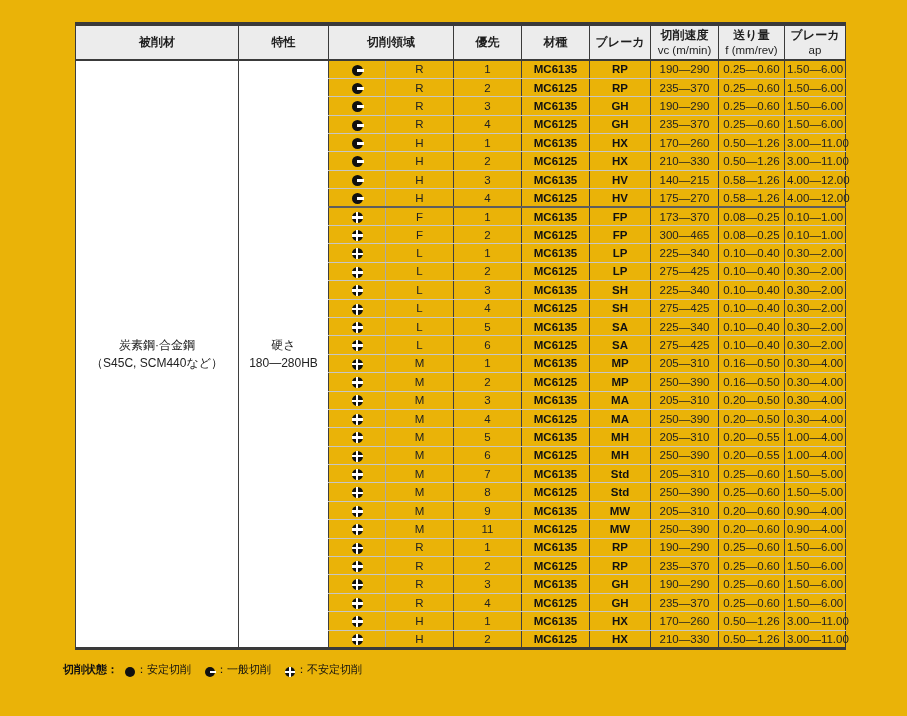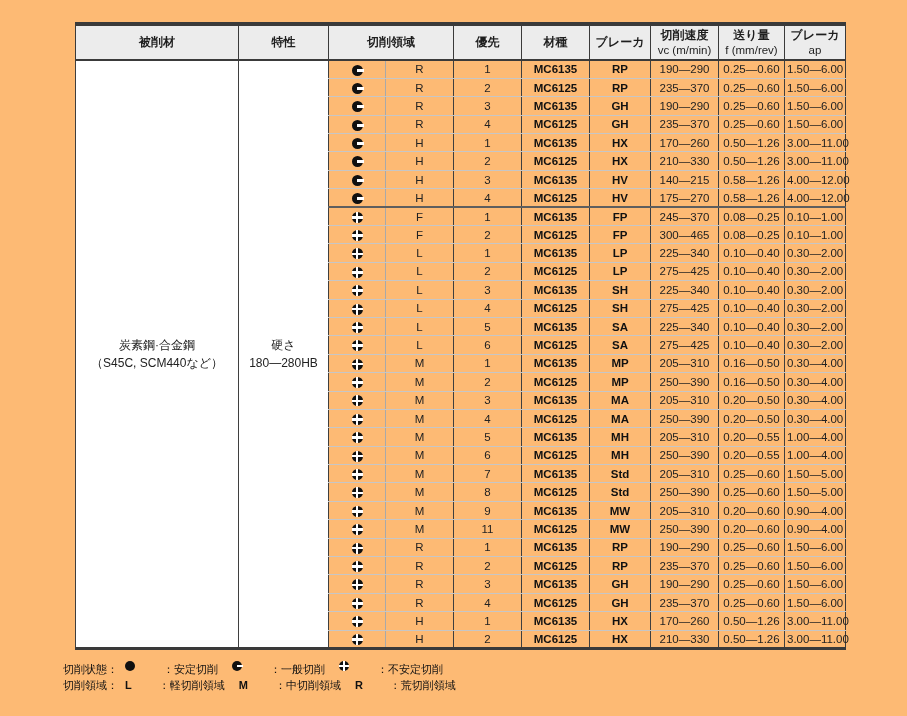--- a/index.html
+++ b/index.html
@@ -1,17 +1,17 @@
 <!DOCTYPE html>
 <html><head>
 <meta charset="utf-8">
 <style>
   * { margin:0; padding:0; box-sizing:border-box; }
   body { background:#fff; font-family:"Liberation Sans","DejaVu Sans",sans-serif; }
-  .page { position:relative; width:907px; height:716px; background:#fdba74; overflow:hidden; }
+  .page { position:relative; width:907px; height:716px; background:#eab308; overflow:hidden; }
 
   table.cond-table {
     position:absolute; left:75px; top:22px;
     border-collapse:collapse; table-layout:fixed; width:770px;
     border-left:1px solid #3a3a3a; border-right:1px solid #3a3a3a;
     border-top:4px solid #3a3a3a; border-bottom:3px solid #3a3a3a;
     color:#1e1e1e;
   }
   thead th {
     background:#ececec; border:1px solid #3a3a3a; border-bottom:2px solid #3a3a3a;
@@ -45,22 +45,22 @@
     content:""; position:absolute; left:0; top:4.2px; width:11px; height:2.6px; background:#fff;
   }
   .cut-icon.unstable::after {
     content:""; position:absolute; left:4.2px; top:0; width:2.6px; height:11px; background:#fff;
   }
   .cut-icon.stable {  }
 
   
   .legend { position:absolute; left:63px; top:661px; font-size:11px; color:#111; }
   .legend-row { height:16px; line-height:16px; display:flex; align-items:center; }
-  .legend-label { font-weight:normal; width:62px; display:inline-block; }
-  .legend-item { margin-right:14px; display:inline-flex; align-items:flex-start;gap:27px; }
+  .legend-label { font-weight:bold; width:62px; display:inline-block; }
+  .legend-item { margin-right:14px; display:inline-flex; align-items:flex-end; }
   .legend-item .cut-icon { width:10px; height:10px; margin-right:1px; }
   .legend-item .cut-icon.general::after { right:-1px; top:3.6px; width:6px; height:2.6px; }
   .legend-item .cut-icon.unstable::before { top:3.8px; width:10px; height:2.4px; }
   .legend-item .cut-icon.unstable::after { left:3.8px; width:2.4px; height:10px; }
   .legend-key { font-weight:bold; }
 </style>
 </head>
 <body>
 
 <div class="page">
@@ -188,21 +188,21 @@
           <td>175—270</td>
           <td>0.58—1.26</td>
           <td>4.00—12.00</td>
         </tr>
         <tr>
           <td class="icon-cell"><span class="cut-icon unstable"></span></td>
           <td class="region-cell">F</td>
           <td>1</td>
           <td class="grade-cell">MC6135</td>
           <td class="breaker-cell">FP</td>
-          <td>245—370</td>
+          <td>173—370</td>
           <td>0.08—0.25</td>
           <td>0.10—1.00</td>
         </tr>
         <tr>
           <td class="icon-cell"><span class="cut-icon unstable"></span></td>
           <td class="region-cell">F</td>
           <td>2</td>
           <td class="grade-cell">MC6125</td>
           <td class="breaker-cell">FP</td>
           <td>300—465</td>
@@ -441,30 +441,15 @@
       </span>
       <span class="legend-item">
         <span class="cut-icon general"></span>
         <span>：一般切削</span>
       </span>
       <span class="legend-item">
         <span class="cut-icon unstable"></span>
         <span>：不安定切削</span>
       </span>
     </div>
-    <div class="legend-row">
-      <span class="legend-label">切削領域：</span>
-      <span class="legend-item">
-        <span class="legend-key">L</span>
-        <span>：軽切削領域</span>
-      </span>
-      <span class="legend-item">
-        <span class="legend-key">M</span>
-        <span>：中切削領域</span>
-      </span>
-      <span class="legend-item">
-        <span class="legend-key">R</span>
-        <span>：荒切削領域</span>
-      </span>
-    </div>
   </div>
 
 </div>
 
 </body></html>

